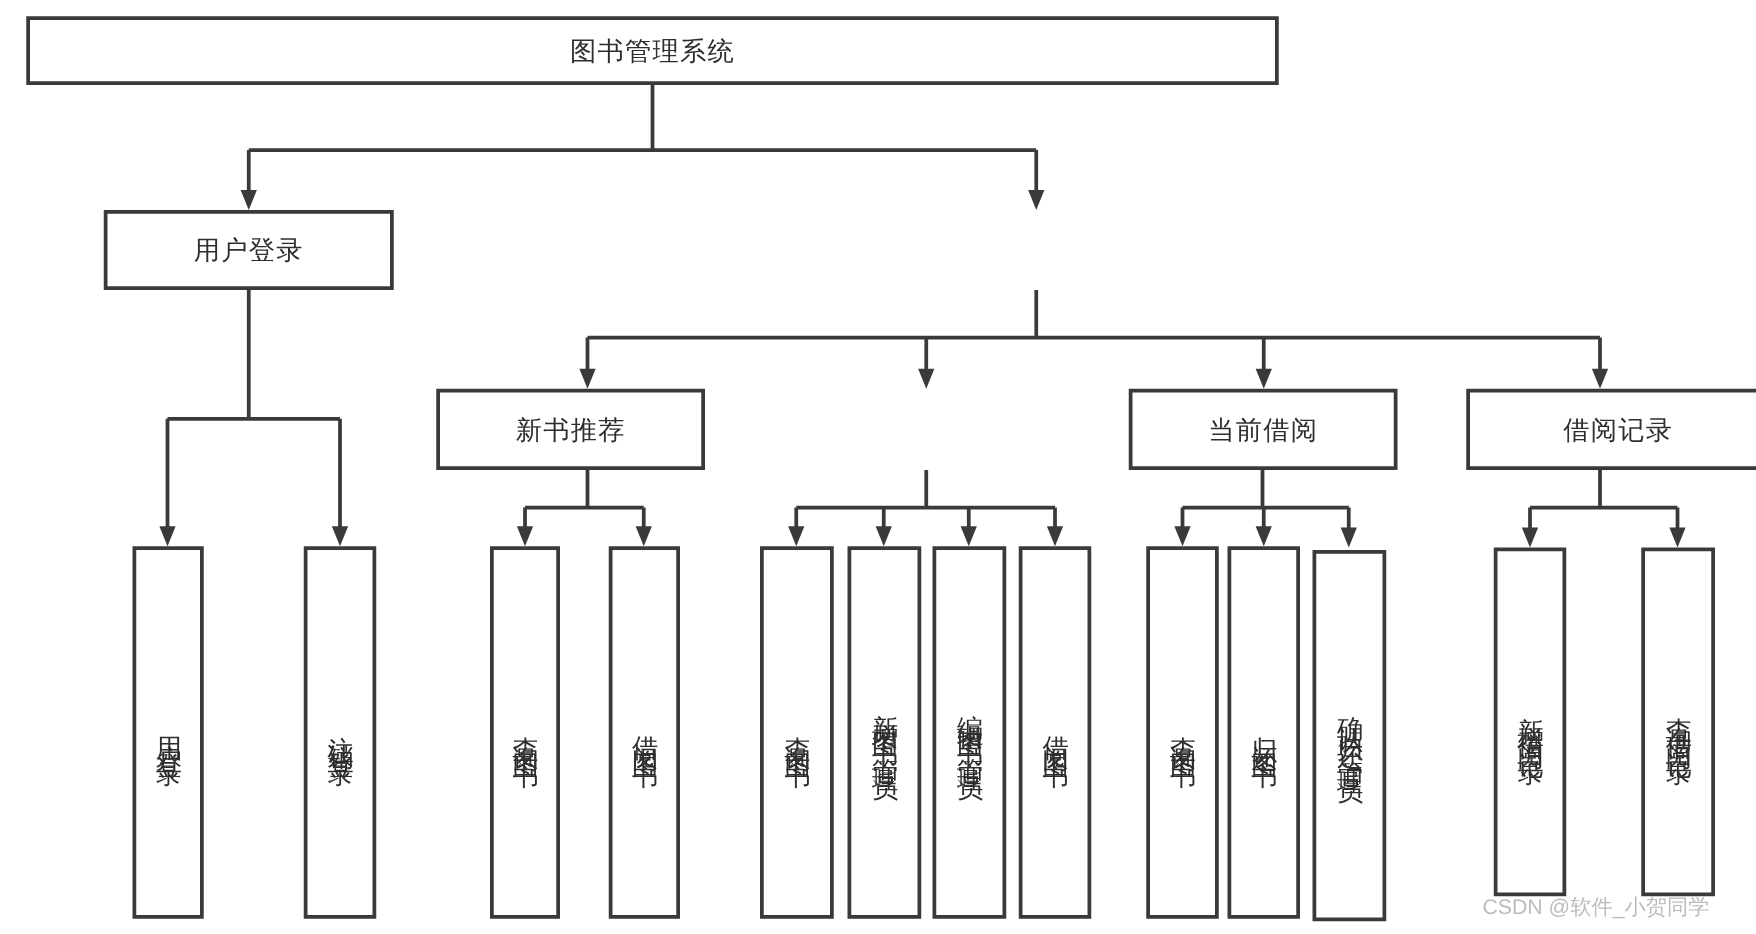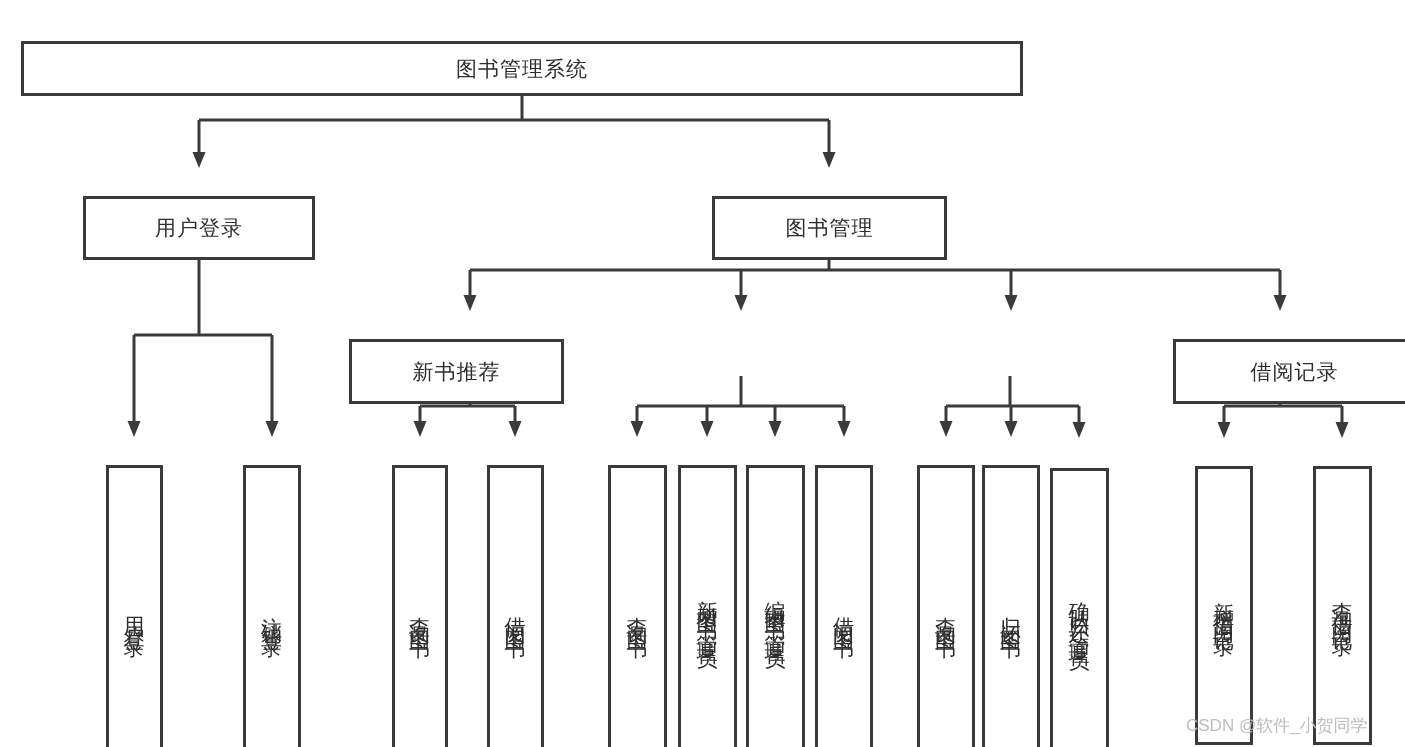--- a/index.html
+++ b/index.html
@@ -27,21 +27,20 @@
   .connectors path { stroke: var(--line); stroke-width: 3; fill: none; }
   .connectors polygon { fill: var(--line); stroke: none; }
   .node {
     position: absolute;
     border: 3px solid var(--line);
     background: #ffffff;
     display: flex;
     align-items: center;
     justify-content: center;
     z-index: 2;
-    margin-top: 28px;
   }
   .hbox span {
     font-size: 21px;
     letter-spacing: 1px;
     white-space: nowrap;
   }
   .vbox span {
     writing-mode: vertical-rl;
     text-orientation: mixed;
     font-size: 21px;
@@ -95,26 +94,26 @@
     </g>
   </svg>
 
   <div class="node hbox" style="left:21px;top:13px;width:1002px;height:55px">
     <span>图书管理系统</span>
   </div>
 
   <div class="node hbox" style="left:83px;top:168px;width:232px;height:64px">
     <span>用户登录</span>
   </div>
-  <div class="node hbox" style="left:712px;top:168px;width:235px;height:64px">
-    <span>图书管理</span>
-  </div>
 
   <div class="node hbox" style="left:349px;top:311px;width:215px;height:65px">
     <span>新书推荐</span>
+  </div>
+  <div class="node hbox" style="left:903px;top:311px;width:215px;height:65px">
+    <span>当前借阅</span>
   </div>
   <div class="node hbox" style="left:1173px;top:311px;width:243px;height:65px">
     <span>借阅记录</span>
   </div>
 
   <div class="node vbox" style="left:106px;top:437px;width:57px;height:298px">
     <span>用户登录</span>
   </div>
   <div class="node vbox" style="left:243px;top:437px;width:58px;height:298px">
     <span>注销登录</span>

